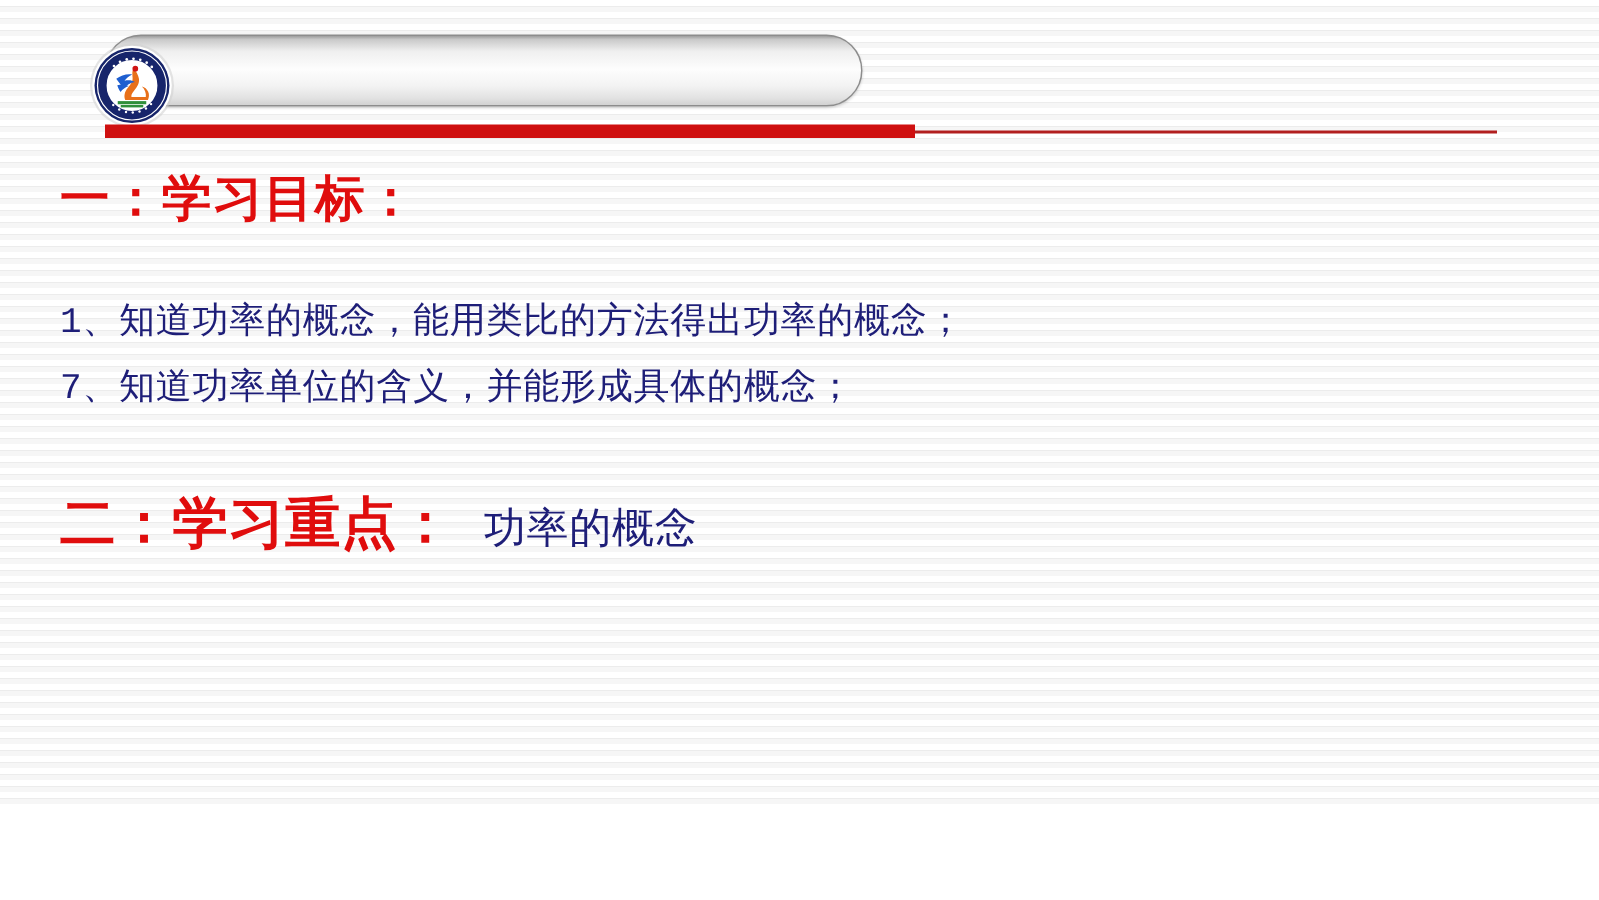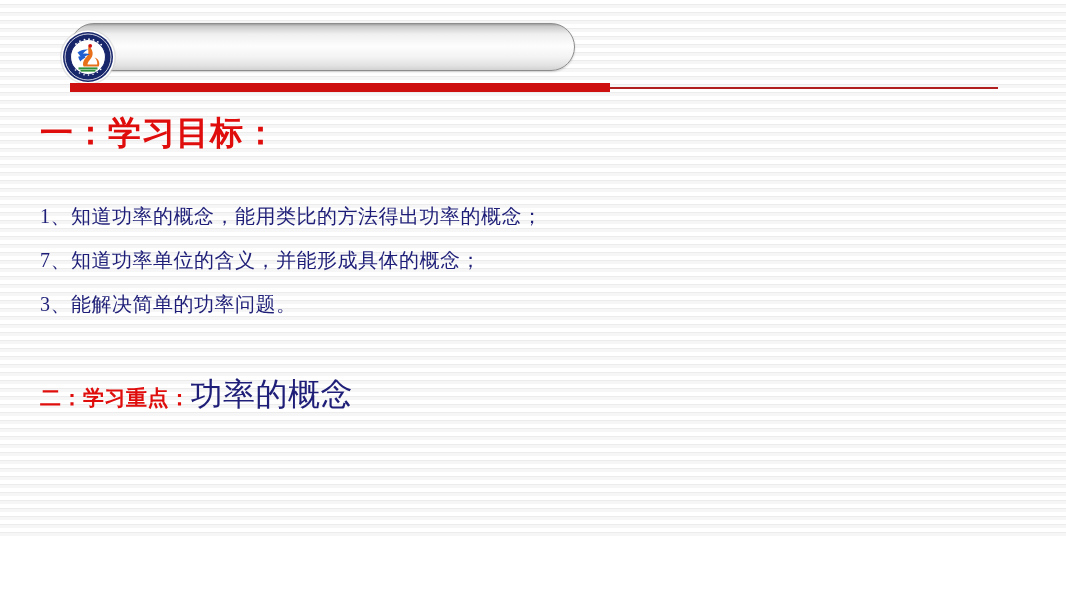--- a/index.html
+++ b/index.html
@@ -126,42 +126,44 @@
     color: #e00d0d;
     letter-spacing: 1px;
     line-height: 46px;
     white-space: nowrap;
   }
 
   .obj-list {
     margin-top: 38px;
   }
   .obj-line {
-    font-size: 20px;
+    font-size: 24px;
     color: #1e1e78;
     line-height: 44px;
     white-space: nowrap;
     letter-spacing: 0.5px;
+    font-family: Liberation Mono, monospace;
   }
 
   .sub-section {
     margin-top: 46px;
     white-space: nowrap;
     line-height: 44px;
   }
   .sub-label {
-    font-size: 21px;
+    font-size: 37px;
     font-weight: bold;
     color: #e00d0d;
     letter-spacing: 0.5px;
   }
   .sub-value {
-    font-size: 32px;
+    font-size: 28px;
     color: #1e1e78;
     letter-spacing: 0.5px;
+    margin-left: 20px;
   }
 </style>
 </head>
 <body>
 
 <div id="slide">
 
   <div id="header-zone">
 
     <div class="title-capsule">
@@ -221,21 +223,20 @@
     <div class="red-bar-thin"></div>
   </div>
 
   <div id="content">
 
     <div class="heading-major">一：学习目标：</div>
 
     <div class="obj-list">
       <div class="obj-line">1、知道功率的概念，能用类比的方法得出功率的概念；</div>
       <div class="obj-line">7、知道功率单位的含义，并能形成具体的概念；</div>
-      <div class="obj-line">3、能解决简单的功率问题。</div>
     </div>
 
     <div class="sub-section">
       <span class="sub-label">二：学习重点：</span><span class="sub-value">功率的概念</span>
     </div>
 
 
   </div>
 
   <div class="bottom-rule"></div>

